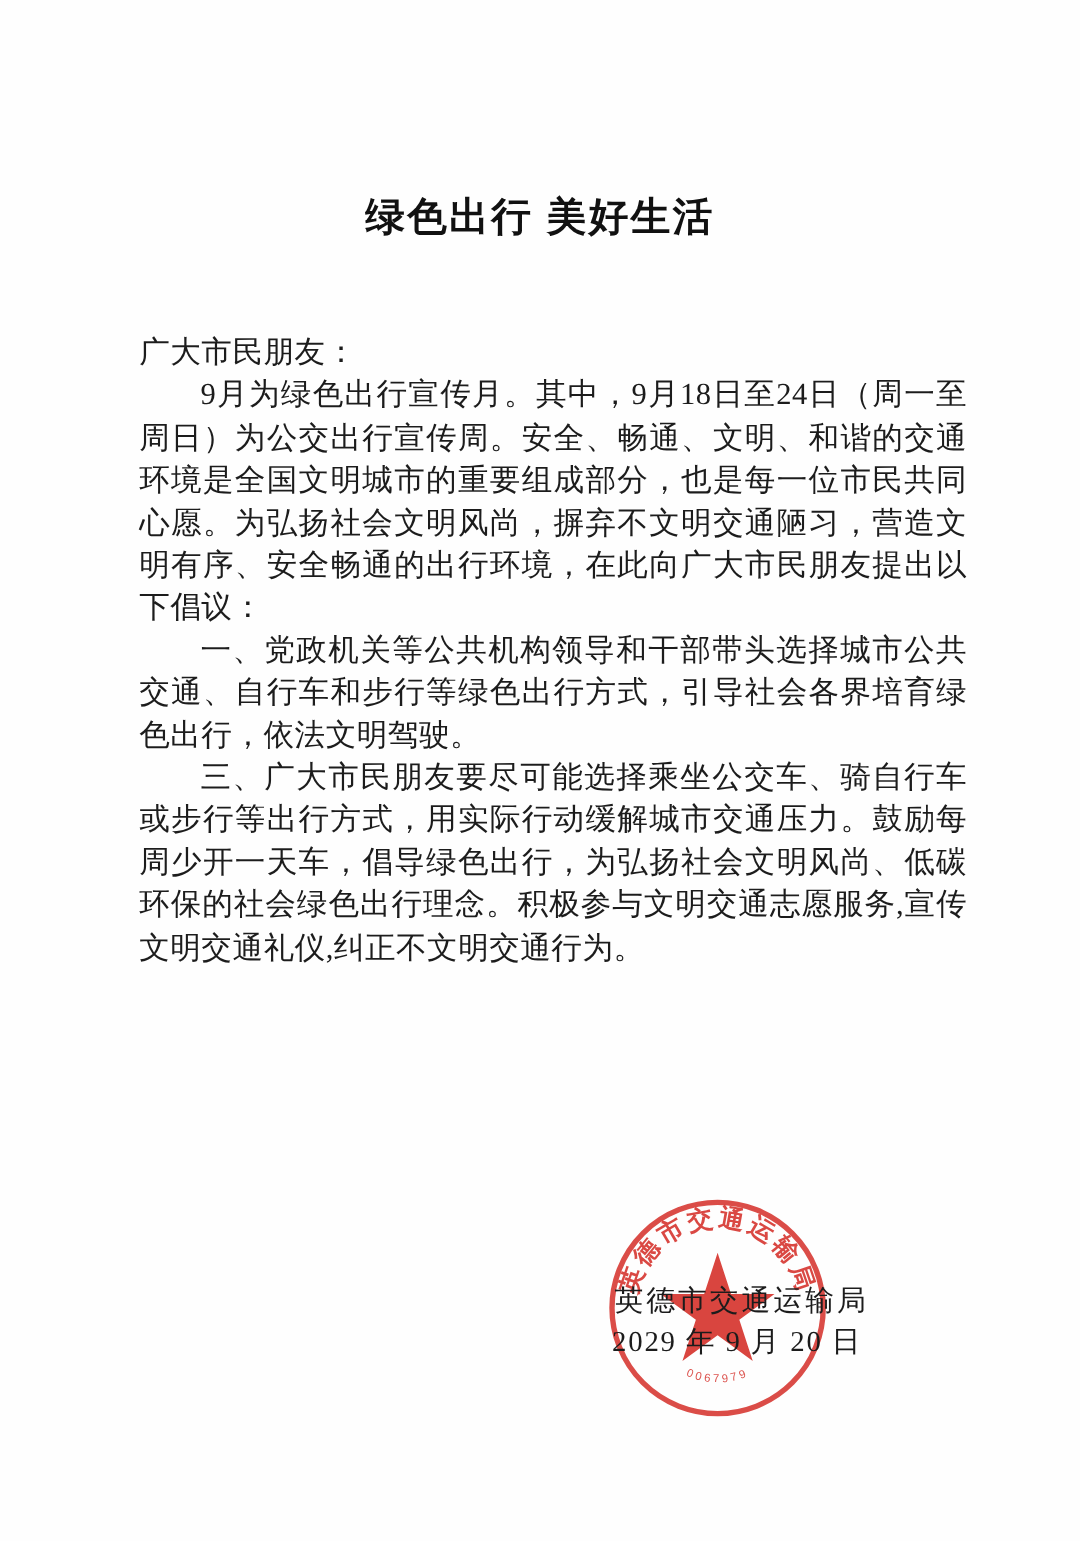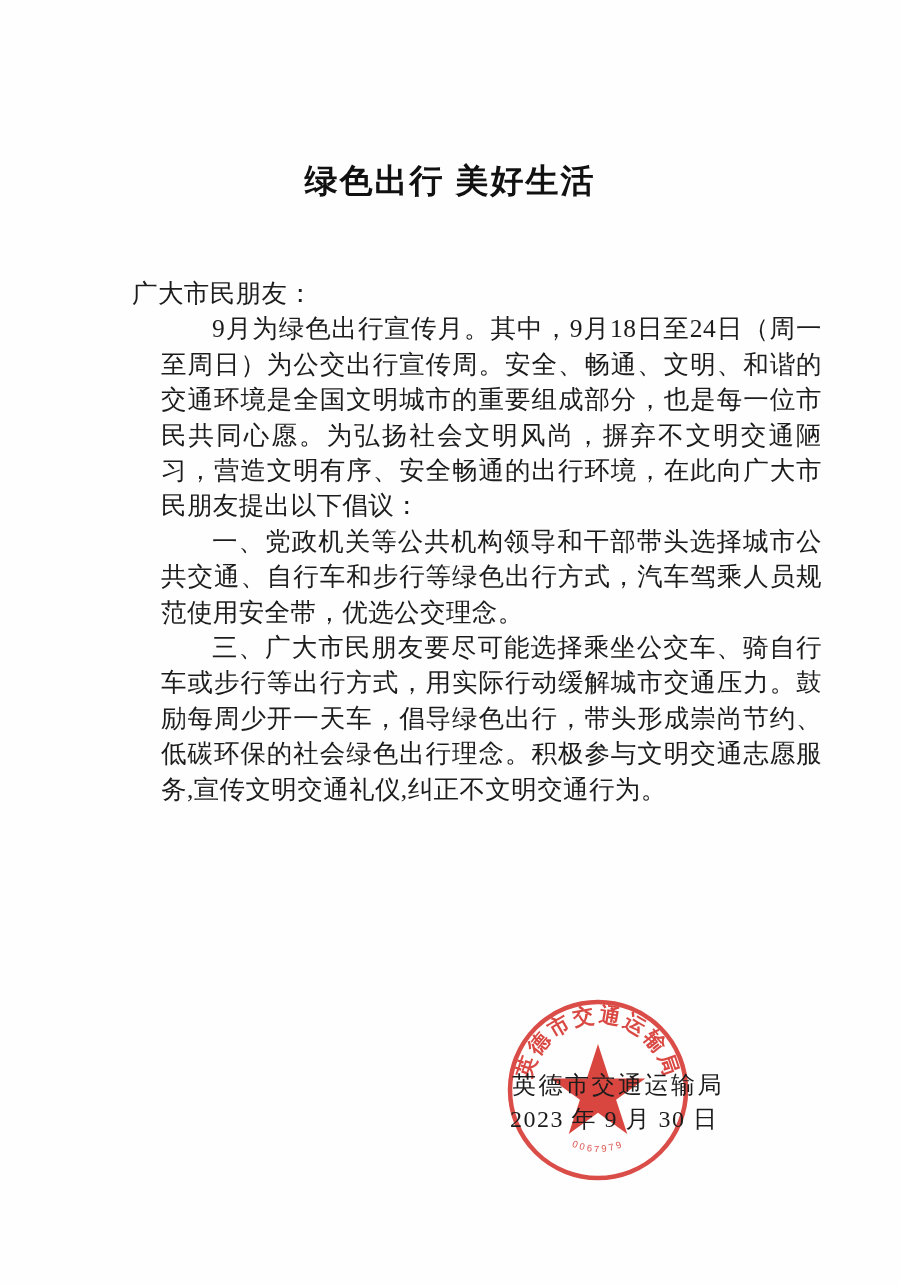--- a/index.html
+++ b/index.html
@@ -28,36 +28,35 @@
     font-family: "Liberation Sans", "DejaVu Sans", sans-serif;
     font-weight: bold;
     font-size: 33px;
     line-height: 46px;
     letter-spacing: 2px;
     color: #111111;
   }
   
   .body-block {
     position: absolute;
-    left: 132px;
+    left: 116px;
     top: 276px;
     width: 690px;
   }
   .para {
     font-size: 25.5px;
     line-height: 35.4px;
     text-align: justify;
     text-justify: inter-ideograph;
     letter-spacing: 0.4px;
     margin: 0;
     color: #1c1c1c;
   }
   .para.indent {
     text-indent: 2em;
-    margin-left: 29px;
   }
   
   .sign-block {
     position: absolute;
     left: 0;
     top: 1068px;
     width: 900px;
   }
   .sign-line {
     position: absolute;
@@ -96,22 +95,22 @@
 
 <div class="page">
 
   <div class="title-block">
     <div class="title-line">绿色出行 美好生活</div>
   </div>
 
   <div class="body-block">
     <p class="para">广大市民朋友：</p>
     <p class="para indent">9月为绿色出行宣传月。其中，9月18日至24日（周一至周日）为公交出行宣传周。安全、畅通、文明、和谐的交通环境是全国文明城市的重要组成部分，也是每一位市民共同心愿。为弘扬社会文明风尚，摒弃不文明交通陋习，营造文明有序、安全畅通的出行环境，在此向广大市民朋友提出以下倡议：</p>
-    <p class="para indent">一、党政机关等公共机构领导和干部带头选择城市公共交通、自行车和步行等绿色出行方式，汽车驾乘人员规范使用安全带，优选公交理念。</p>
-    <p class="para indent">三、广大市民朋友要尽可能选择乘坐公交车、骑自行车或步行等出行方式，用实际行动缓解城市交通压力。鼓励每周少开一天车，倡导绿色出行，带头形成崇尚节约、低碳环保的社会绿色出行理念。积极参与文明交通志愿服务,宣传文明交通礼仪,纠正不文明交通行为。</p>
+    <p class="para indent">一、党政机关等公共机构领导和干部带头选择城市公共交通、自行车和步行等绿色出行方式，引导社会各界培育绿色出行，依法文明驾驶。</p>
+    <p class="para indent">三、广大市民朋友要尽可能选择乘坐公交车、骑自行车或步行等出行方式，用实际行动缓解城市交通压力。鼓励每周少开一天车，倡导绿色出行，为弘扬社会文明风尚、低碳环保的社会绿色出行理念。积极参与文明交通志愿服务,宣传文明交通礼仪,纠正不文明交通行为。</p>
   </div>
 
   <div class="seal">
     <svg viewBox="0 0 184 184" xmlns="http://www.w3.org/2000/svg">
       <defs>
         <path id="arcTop" d="M 24,92 A 68,68 0 0 1 160,92"></path>
         <path id="arcBottom" d="M 30,92 A 62,62 0 0 0 154,92"></path>
       </defs>
       <g opacity="0.88" fill="none" stroke="#d6352f">
         <circle cx="92" cy="92" r="88" stroke-width="4.5"></circle>
@@ -125,16 +124,16 @@
         </polygon>
       </g>
       <text class="seal-num-text" fill="#d6352f" opacity="0.85">
         <textPath href="#arcBottom" startOffset="50%" text-anchor="middle">0067979</textPath>
       </text>
     </svg>
   </div>
 
   <div class="sign-block">
     <div class="sign-line sign-org">英德市交通运输局</div>
-    <div class="sign-line sign-date">2023 年 9 月 30 日</div>
+    <div class="sign-line sign-date">2029 年 9 月 20 日</div>
   </div>
 
 </div>
 
 </body></html>

